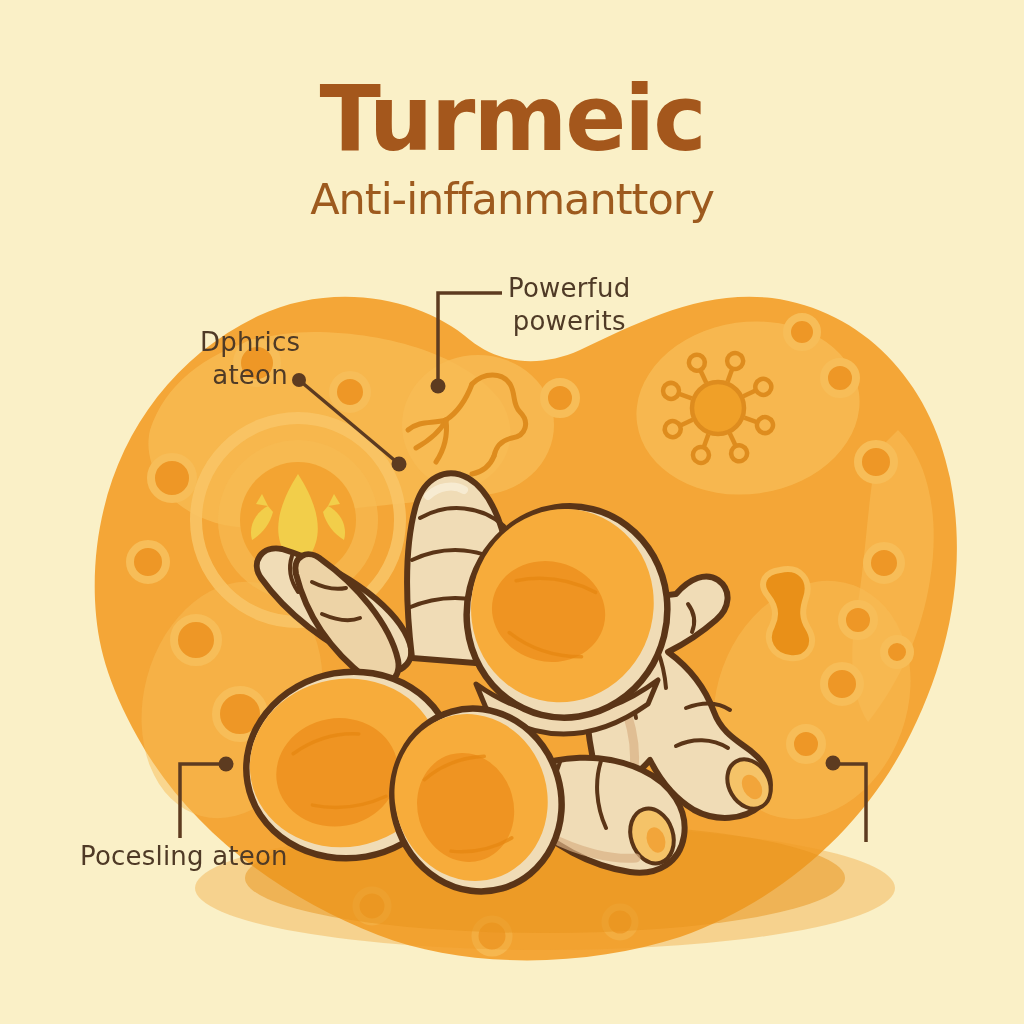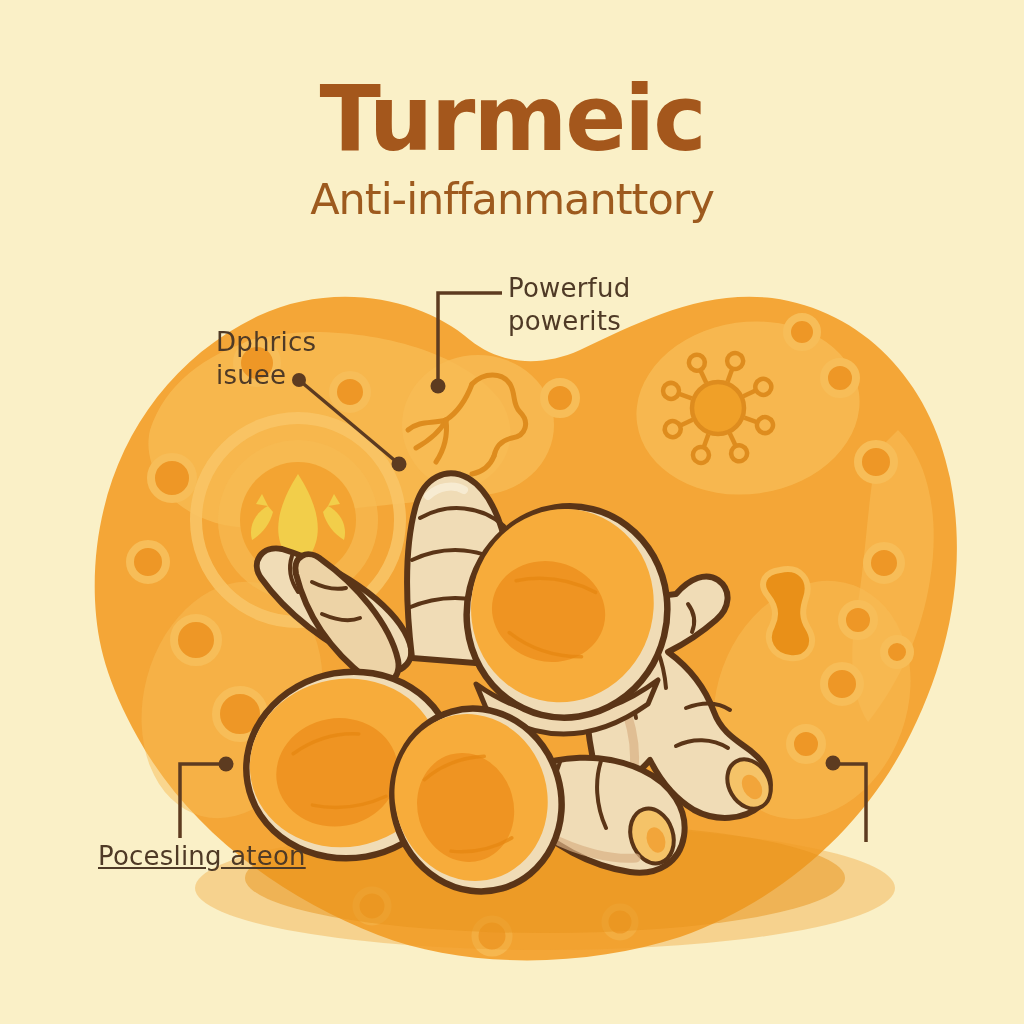--- a/index.html
+++ b/index.html
@@ -15,21 +15,21 @@
   .title{
     font-size:90px;font-weight:bold;color:#A4571C;
     letter-spacing:-2px;line-height:1;margin:0;
   }
   .subtitle{
     font-size:43px;font-weight:normal;color:#9D5A1E;
     letter-spacing:-1px;line-height:1;margin-top:14px;
   }
   .callout{
     position:absolute;font-size:26px;color:#4F3A26;line-height:1.25;
-    letter-spacing:0.2px;white-space:nowrap;
+    letter-spacing:0.2px;white-space:nowrap;text-align:center;
   }
   .callout span{display:block;}
 </style>
 </head>
 <body>
 
 <div class="stage">
 
   <svg class="art" viewBox="0 0 1024 1024">
 
@@ -276,26 +276,26 @@
   <div class="header">
     <div class="title">Turmeic</div>
     <div class="subtitle">Anti-inffanmanttory</div>
   </div>
 
   <div class="callout" style="left:508px;top:272px;">
     <span>Powerfud</span>
     <span>powerits</span>
   </div>
 
-  <div class="callout" style="left:200px;top:326px;margin-left:16px;">
+  <div class="callout" style="left:200px;top:326px;">
     <span>Dphrics</span>
-    <span>isuee</span>
-  </div>
-
-
-  <div class="callout" style="left:98px;top:840px;text-decoration:underline;">
+    <span>ateon</span>
+  </div>
+
+
+  <div class="callout" style="left:80px;top:840px;">
     <span>Pocesling ateon</span>
   </div>
 
   <div class="callout" style="left:806px;top:840px;">
   </div>
 
 </div>
 
 </body></html>

